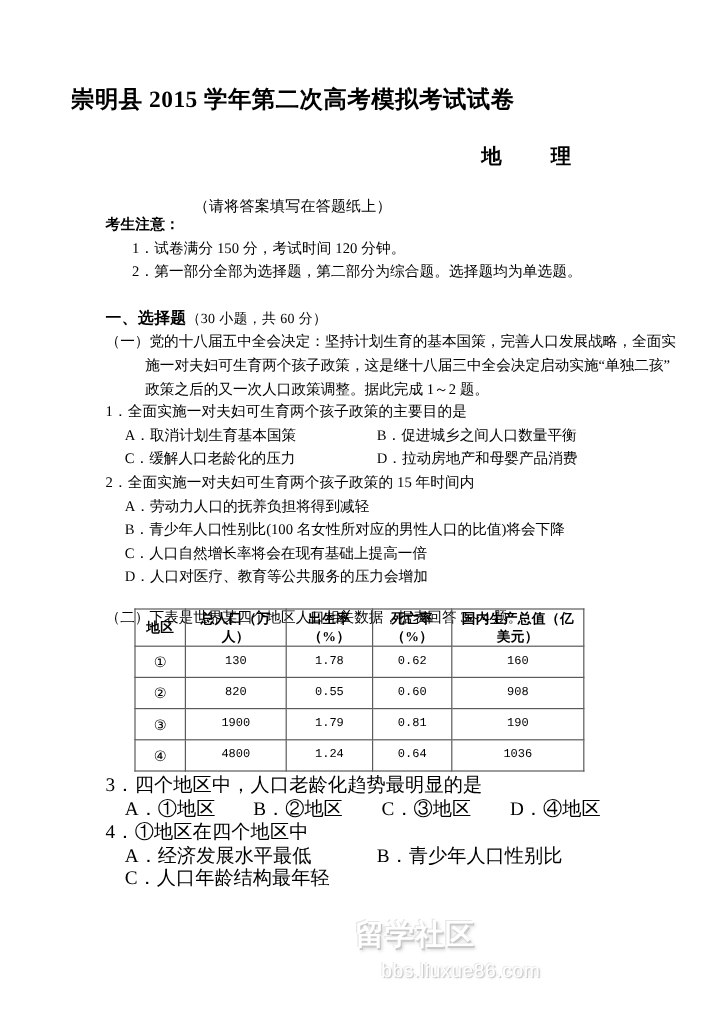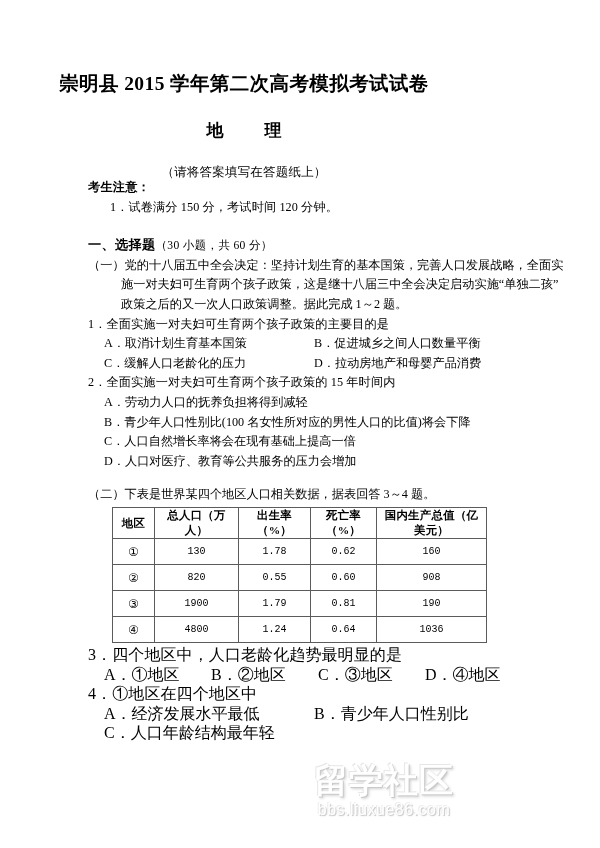--- a/index.html
+++ b/index.html
@@ -35,21 +35,21 @@
   .doc-title {
     text-align: center;
     font-size: 19.5px;
     font-weight: bold;
     letter-spacing: 0.4px;
     margin: 0;
     padding-top: 72px;
     line-height: 1.2;
   }
   .doc-subject {
-    text-align: center;
+    text-align: right;
     font-size: 17px;
     font-weight: bold;
     letter-spacing: 12px;
     padding-top: 24px;
     padding-left: 12px;
   }
   .doc-note {
     text-align: center;
     font-size: 12.5px;
     padding-top: 22px;
@@ -162,31 +162,30 @@
   .watermark {
     position: absolute;
     right: 16px;
     bottom: 14px;
     width: 176px;
     height: 74px;
     user-select: none;
     pointer-events: none;
   }
   .wm-cn {
-    font-family: Liberation Sans, sans-serif;
-    font-size: 34px;
+    font-family: Liberation Serif, serif;
+    font-size: 24px;
     font-weight: bold;
     letter-spacing: 1px;
     color: #ffffff;
     text-shadow:
        1px 1px 0 #c9c9c9,
       -1px -1px 0 #e6e6e6,
        2px 2px 3px #d0d0d0;
     line-height: 40px;
-    text-align: center;
   }
   .wm-url {
     font-family: "Liberation Sans", "DejaVu Sans", sans-serif;
     font-size: 16px;
     color: #ffffff;
     text-shadow:
        1px 1px 0 #cfcfcf,
       -1px -1px 0 #ededed,
        1px 1px 2px #d8d8d8;
     text-align: center;
@@ -201,20 +200,21 @@
   <div class="sheet">
 
     <div class="doc-title">崇明县 2015 学年第二次高考模拟考试试卷</div>
     <div class="doc-subject">地　理</div>
     <div class="doc-note">（请将答案填写在答题纸上）</div>
 
     <div class="content">
 
       <div class="line notice-head">考生注意：</div>
       <div class="line notice-item">1．试卷满分 150 分，考试时间 120 分钟。</div>
+      <div class="line notice-item">2．第一部分全部为选择题，第二部分为综合题。选择题均为单选题。</div>
 
       <div class="gap-lg"></div>
 
       <div class="line section-head"><span>一、选择题</span><span class="small">（30 小题，共 60 分）</span></div>
 
       <div class="line para-first">（一）党的十八届五中全会决定：坚持计划生育的基本国策，完善人口发展战略，全面实</div>
       <div class="line para-cont">施一对夫妇可生育两个孩子政策，这是继十八届三中全会决定启动实施“单独二孩”</div>
       <div class="line para-cont">政策之后的又一次人口政策调整。据此完成 1～2 题。</div>
 
       <div class="line q-line">1．全面实施一对夫妇可生育两个孩子政策的主要目的是</div>

